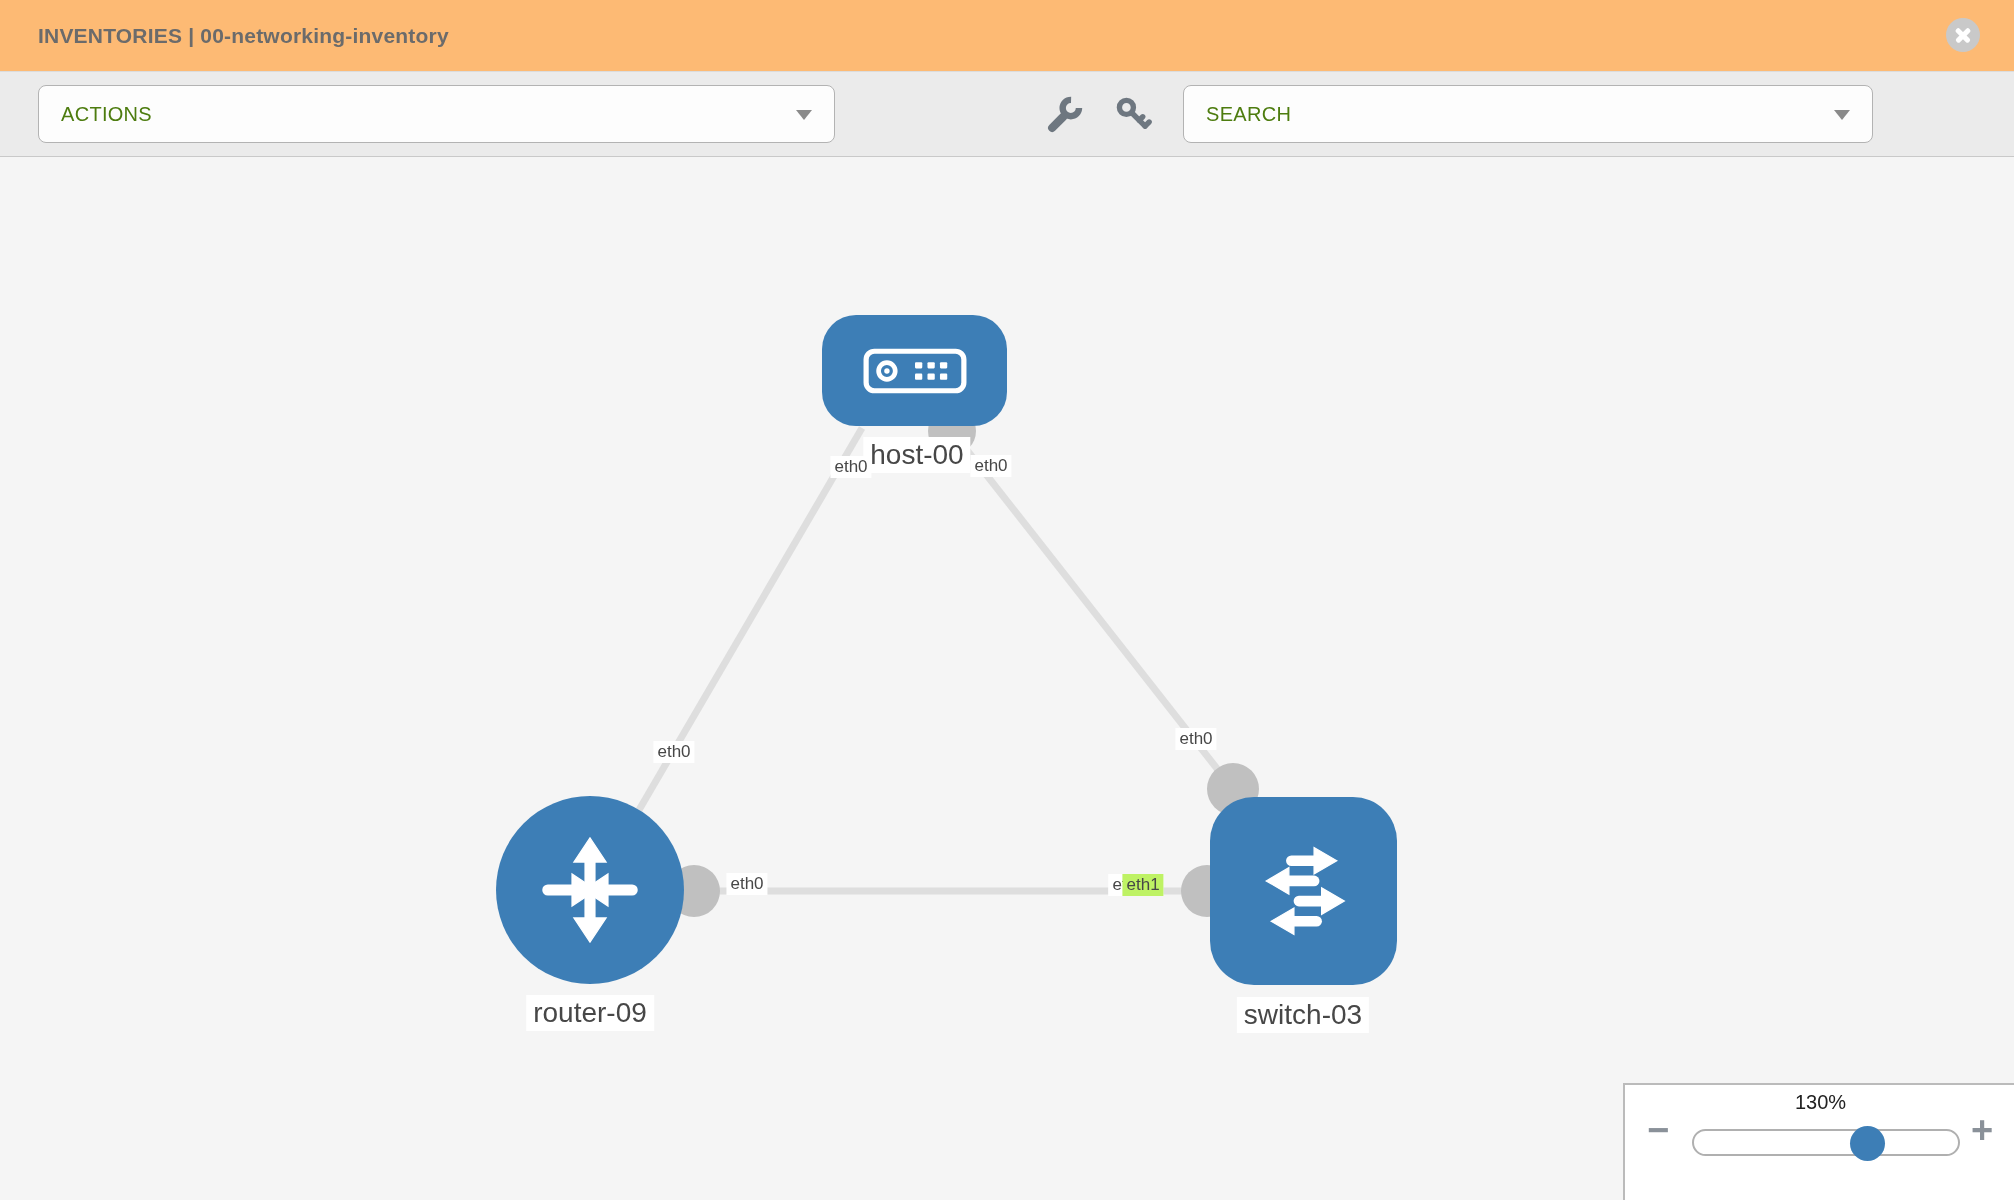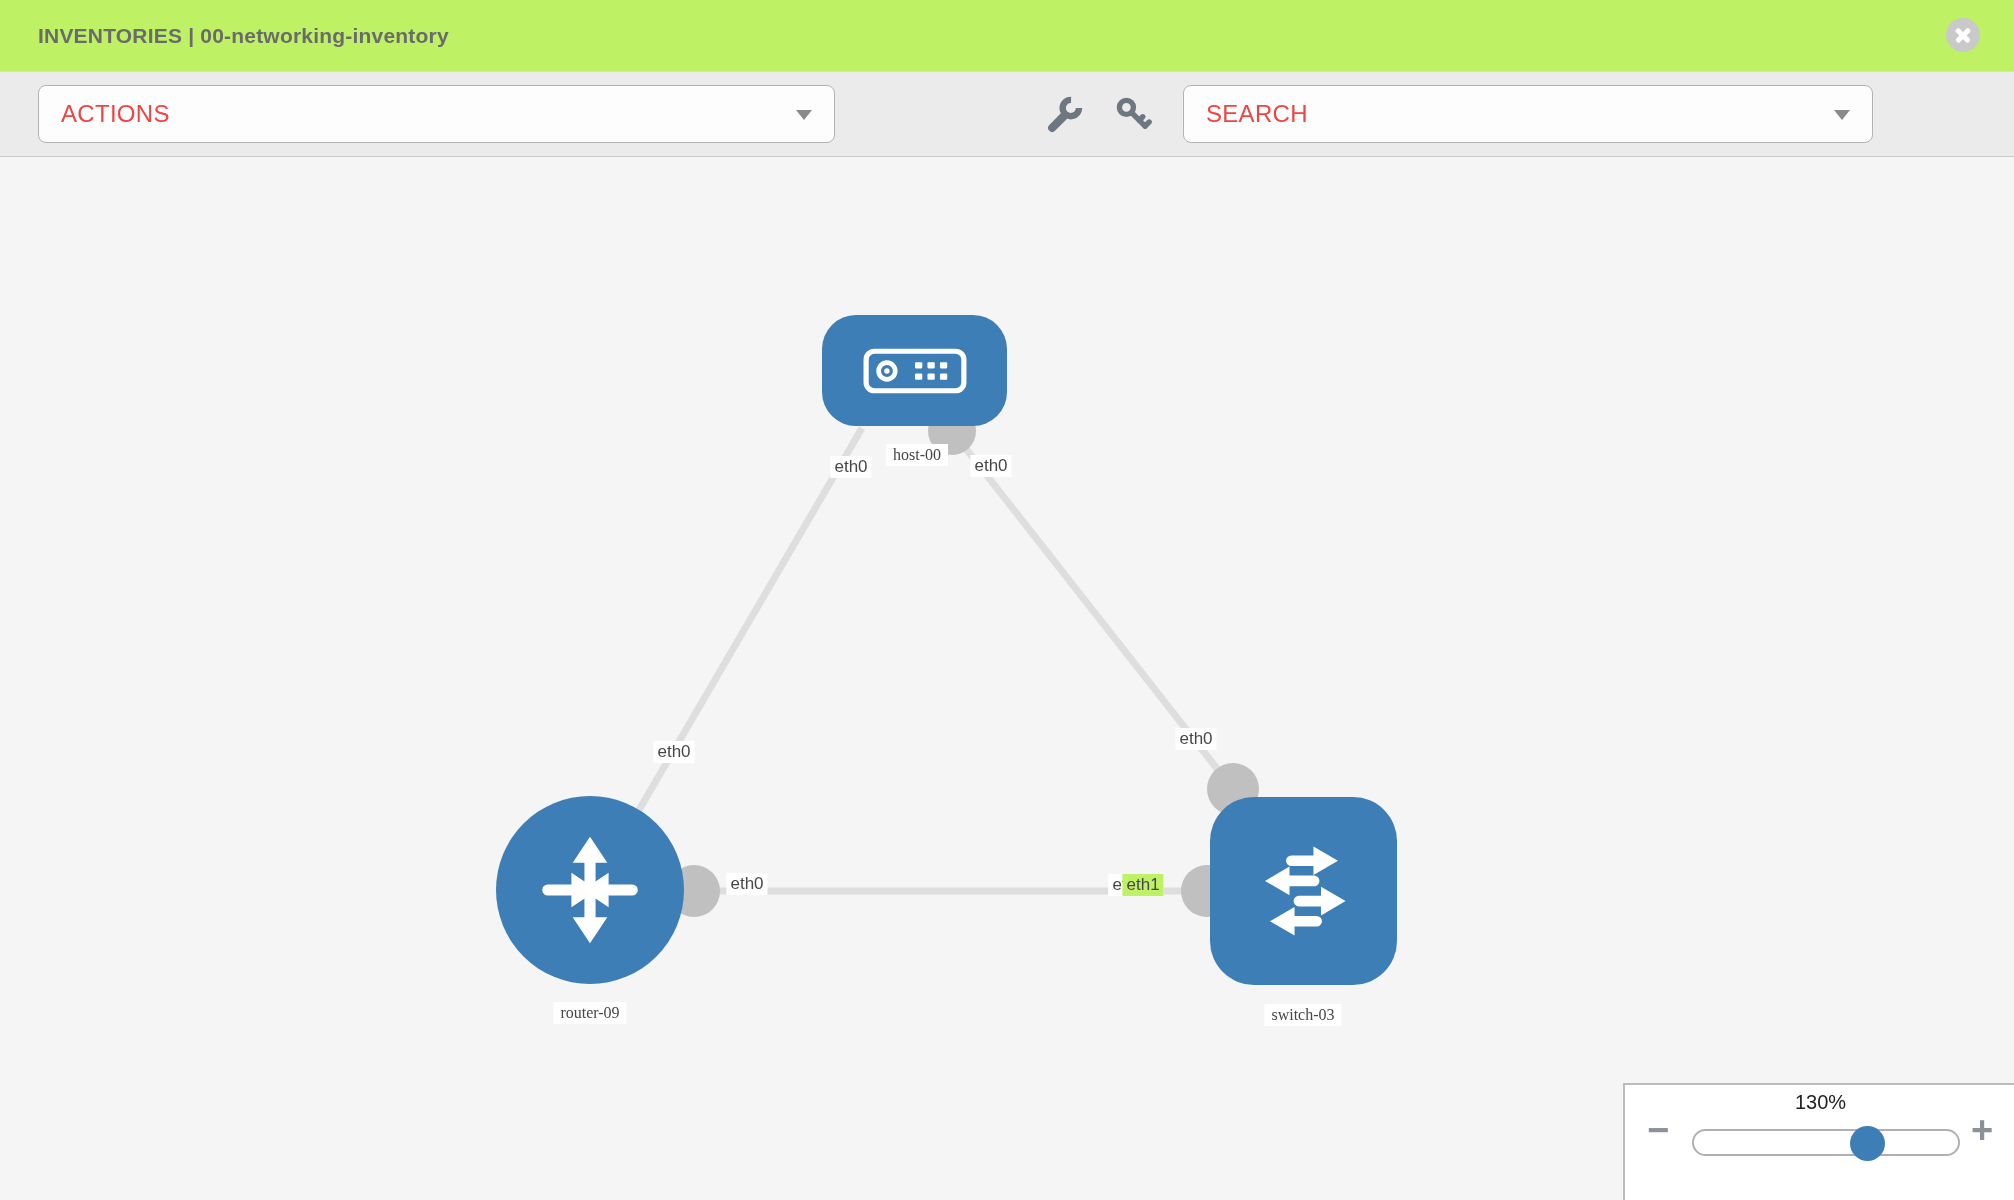--- a/index.html
+++ b/index.html
@@ -1,59 +1,59 @@
 <!DOCTYPE html>
 <html><head>
 <meta charset="utf-8">
 <style>
   * { box-sizing: border-box; margin: 0; padding: 0; }
   html,body { width: 2014px; height: 1200px; }
   body { font-family: "Liberation Sans", sans-serif; background:#fff; }
   .app { position:relative; width:2014px; height:1200px; overflow:hidden; background:#fff; }
 
   
-  .header { position:absolute; left:0; top:0; width:2014px; height:72px; background:#bef264;
+  .header { position:absolute; left:0; top:0; width:2014px; height:72px; background:#fdba74;
             border-bottom:1px solid #dcdcdc;text-align:right; }
   .page-title { position:absolute; left:38px; top:0; height:72px; line-height:72px;
                 font-size:21px; font-weight:bold; color:#6b6b6b; letter-spacing:.2px; }
   .close-btn { position:absolute; left:1946px; top:18px; width:34px; height:34px;
                border-radius:50%; background:#c9c9c9; cursor:pointer; }
   .close-btn .bar { position:absolute; left:8px; top:15px; width:18px; height:4.5px;
                     background:#fff; border-radius:2px; }
   .close-btn .bar.b1 { transform:rotate(45deg); }
   .close-btn .bar.b2 { transform:rotate(-45deg); }
 
   
   .toolbar { position:absolute; left:0; top:72px; width:2014px; height:85px;
              background:#ebebeb; border-bottom:1px solid #c9c9c9; }
   .dropdown { position:absolute; top:13px; height:58px; background:#fdfdfd;
               border:1px solid #b3b3b3; border-radius:8px; display:flex; align-items:center;
               padding:0 22px; cursor:pointer; }
-  .dropdown .dd-label { font-size:24px; color:#ef4444; letter-spacing:.3px; }
+  .dropdown .dd-label { font-size:20px; color:#4d7c0f; letter-spacing:.3px; }
   .dropdown .caret { position:absolute; right:22px; top:24px; width:0; height:0;
                      border-left:8px solid transparent; border-right:8px solid transparent;
                      border-top:10px solid #8a8a8a; }
   .dd-actions { left:38px; width:797px; }
   .dd-search  { left:1183px; width:690px; }
   .tool-btn { position:absolute; top:22px; width:42px; height:42px; cursor:pointer; }
 
   
   .canvas { position:absolute; left:0; top:157px; width:2014px; height:1043px;
             background:#f5f5f5; overflow:hidden; }
   .canvas svg.links { position:absolute; left:0; top:0; z-index:1; }
 
   .node { position:absolute; z-index:2; background:#3d7eb6; display:flex;
           align-items:center; justify-content:center; cursor:pointer; }
   .node-host   { left:822px; top:158px; width:185px; height:111px; border-radius:34px; }
   .node-router { left:496px; top:639px; width:188px; height:188px; border-radius:50%; }
   .node-switch { left:1210px; top:640px; width:187px; height:188px; border-radius:44px; }
 
   .lbl { position:absolute; z-index:3; transform:translate(-50%,-50%); background:#fff;
          color:#474747; white-space:nowrap; }
-  .node-lbl { font-size:16px; padding:2px 7px;font-family:Liberation Serif, serif; }
+  .node-lbl { font-size:28px; padding:2px 7px; }
   .if-lbl   { font-size:17px; padding:1px 4px; }
   .if-combo { display:flex; }
   .if-combo .under { padding:1px 4px; background:#fff; }
   .if-combo .over  { padding:1px 4px; background:#bef264; margin-left:-27px; position:relative; }
 
   
   .zoom-panel { position:absolute; z-index:4; left:1623px; top:926px; width:400px; height:130px;
                 background:#fff; border:2px solid #bbbbbb; }
   .zoom-level { position:absolute; left:0; top:6px; width:391px; text-align:center;
                 font-size:20px; color:#222; }

